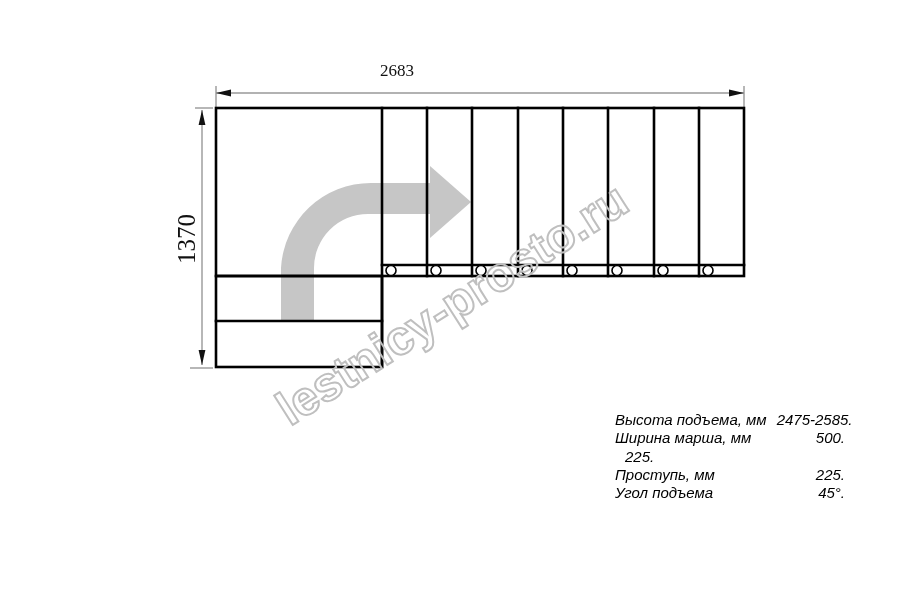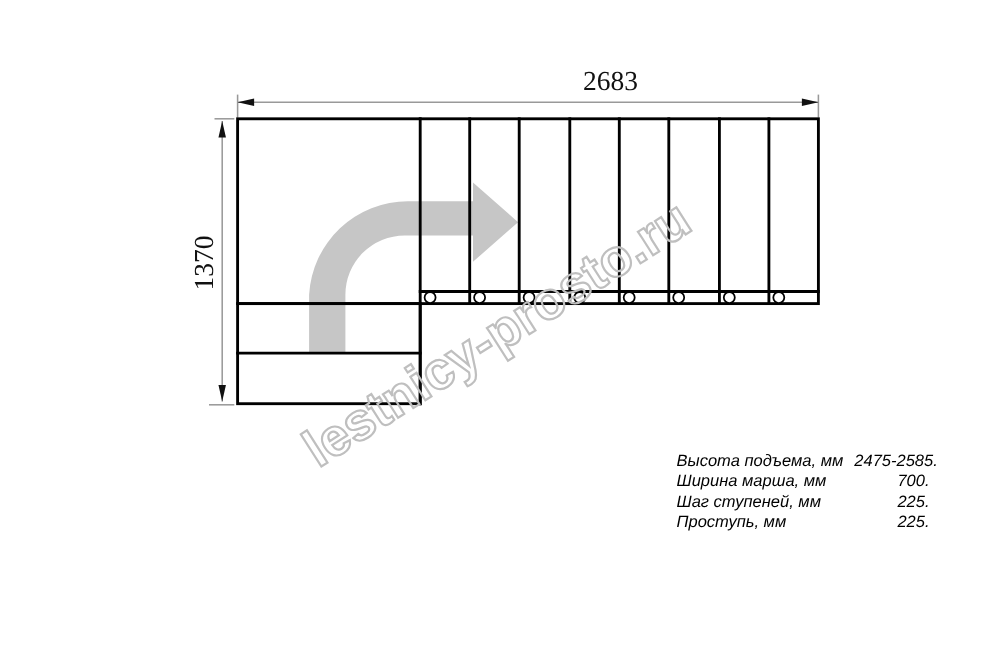--- a/index.html
+++ b/index.html
@@ -7,23 +7,23 @@
     width: 900px; height: 600px;
     background: #ffffff;
     overflow: hidden;
     font-family: "Liberation Sans", sans-serif;
   }
   .stage { position: absolute; left: 0; top: 0; width: 900px; height: 600px; }
   svg.plan { position: absolute; left: 0; top: 0; }
 
   .dim-label-top {
     position: absolute; left: 380px; top: 61px; width: 200px;
-    text-align: right;
+    text-align: left;
     font-family: "Liberation Serif", serif;
-    font-size: 25px; color: #111;
+    font-size: 17px; color: #111;
   }
   .dim-label-left {
     position: absolute; left: 187px; top: 239px;
     transform: translate(-50%, -50%) rotate(-90deg);
     font-family: "Liberation Serif", serif;
     font-size: 25px; color: #111;
     white-space: nowrap;
   }
 
   .watermark {
@@ -110,25 +110,28 @@
 
   <div class="watermark">lestnicy-prosto.ru</div>
 
   <div class="specs">
     <div class="spec-row">
       <span class="spec-label">Высота подъема, мм</span>
       <span class="spec-value">2475-2585.</span>
     </div>
     <div class="spec-row">
       <span class="spec-label">Ширина марша, мм</span>
-      <span class="spec-value">700.</span>
+      <span class="spec-value">500.</span>
     </div>
     <div class="spec-row">
-      <span class="spec-label">Шаг ступеней, мм</span>
       <span class="spec-value">225.</span>
     </div>
     <div class="spec-row">
       <span class="spec-label">Проступь, мм</span>
       <span class="spec-value">225.</span>
     </div>
+    <div class="spec-row">
+      <span class="spec-label">Угол подъема</span>
+      <span class="spec-value">45°.</span>
+    </div>
   </div>
 
 </div>
 
 </body></html>

